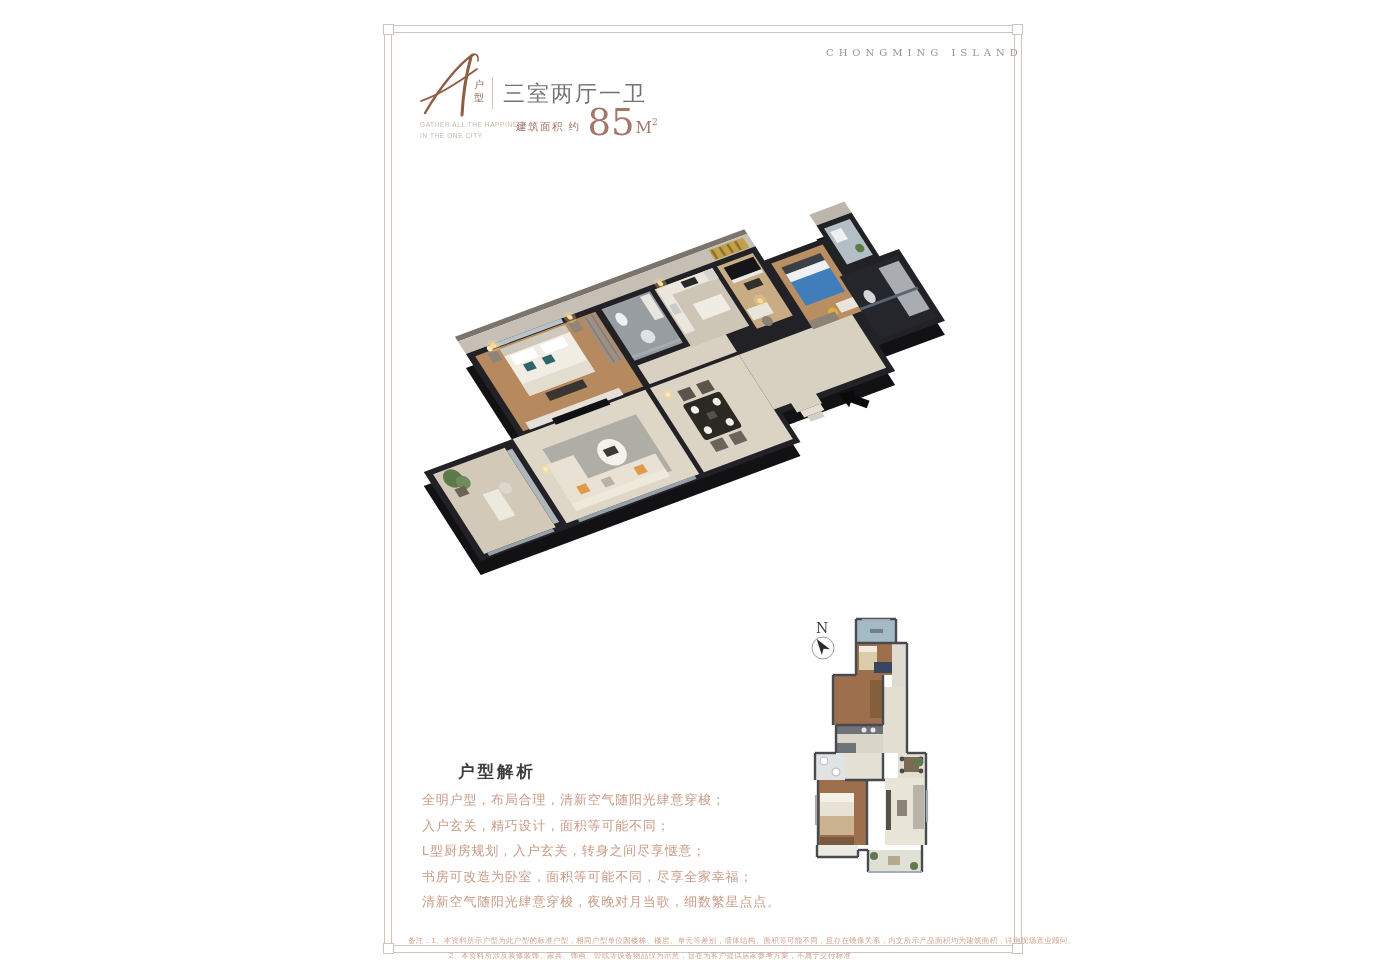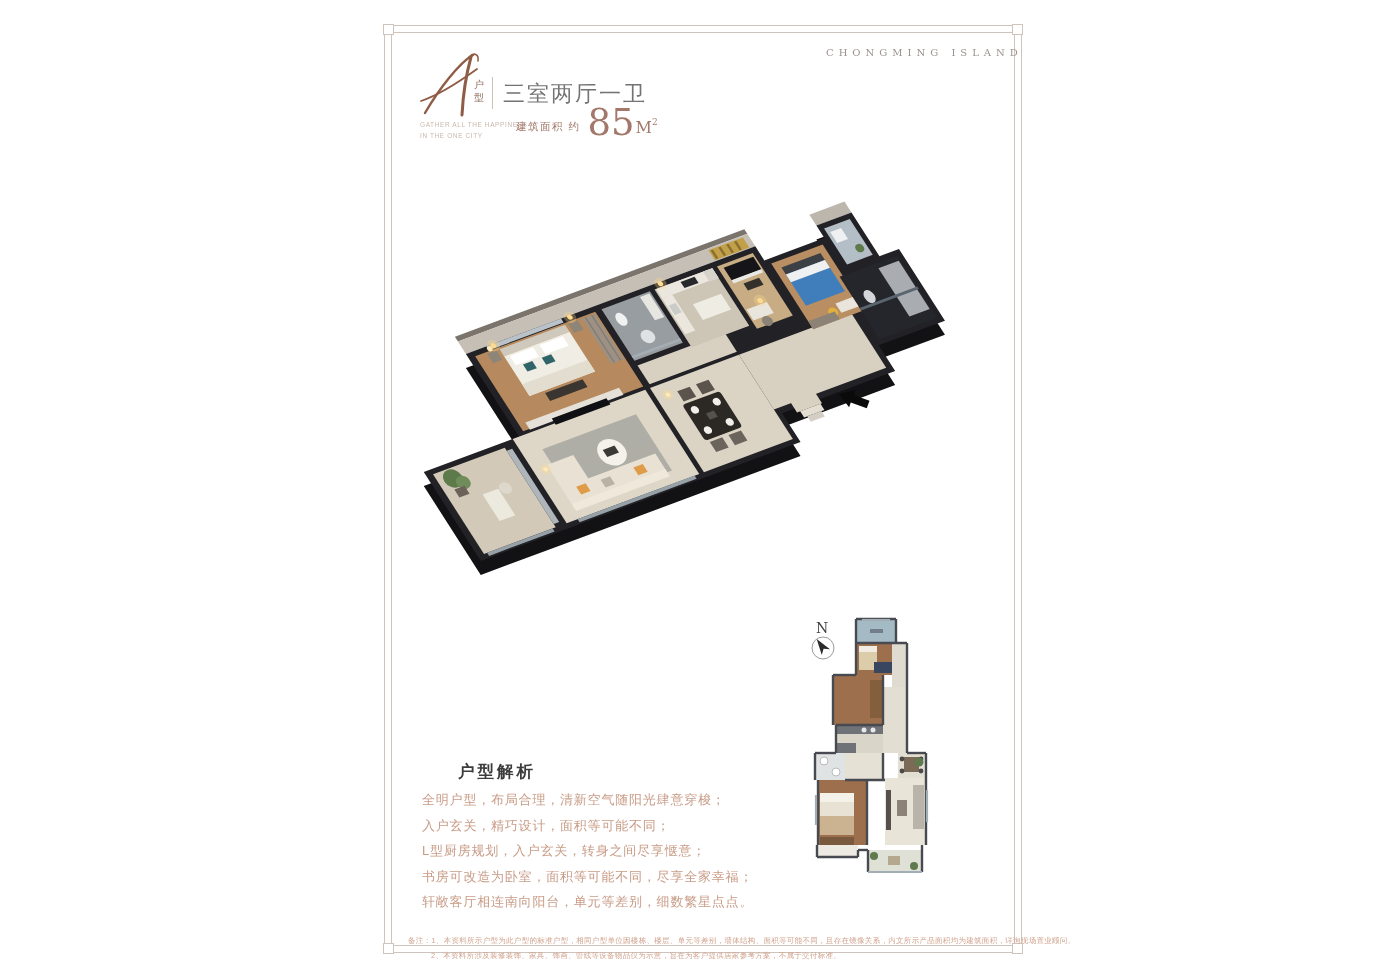--- a/index.html
+++ b/index.html
@@ -283,17 +283,17 @@
     <line x1="62" y1="10" x2="90" y2="10"></line>
   </g>
 </svg>
 
 <div class="abs analysis-heading" style="left:422px;top:761px;margin-left:36px;">户型解析</div>
 <div class="abs" style="left:422px;top:791px;">
   <div class="analysis-line">全明户型，布局合理，清新空气随阳光肆意穿梭；</div>
   <div class="analysis-line">入户玄关，精巧设计，面积等可能不同；</div>
   <div class="analysis-line">L型厨房规划，入户玄关，转身之间尽享惬意；</div>
   <div class="analysis-line">书房可改造为卧室，面积等可能不同，尽享全家幸福；</div>
-  <div class="analysis-line">轩敞客厅相连南向阳台，单元等差别，细数繁星点点。</div>
+  <div class="analysis-line">清新空气随阳光肆意穿梭，夜晚对月当歌，细数繁星点点。</div>
 </div>
 
 <div class="abs disclaimer" style="left:408px;top:904px;">备注：1、本资料所示户型为此户型的标准户型，相同户型单位因楼栋、楼层、单元等差别，墙体结构、面积等可能不同，且存在镜像关系，内文所示产品面积均为建筑面积，详询现场置业顾问。</div>
-<div class="abs disclaimer" style="left:431px;top:919px;">2、本资料所涉及装修装饰、家具、饰画、管线等设备物品仅为示意，旨在为客户提供居家参考方案，不属于交付标准。</div>
+<div class="abs disclaimer" style="left:449px;top:919px;">2、本资料所涉及装修装饰、家具、饰画、管线等设备物品仅为示意，旨在为客户提供居家参考方案，不属于交付标准。</div>
 
 </body></html>

